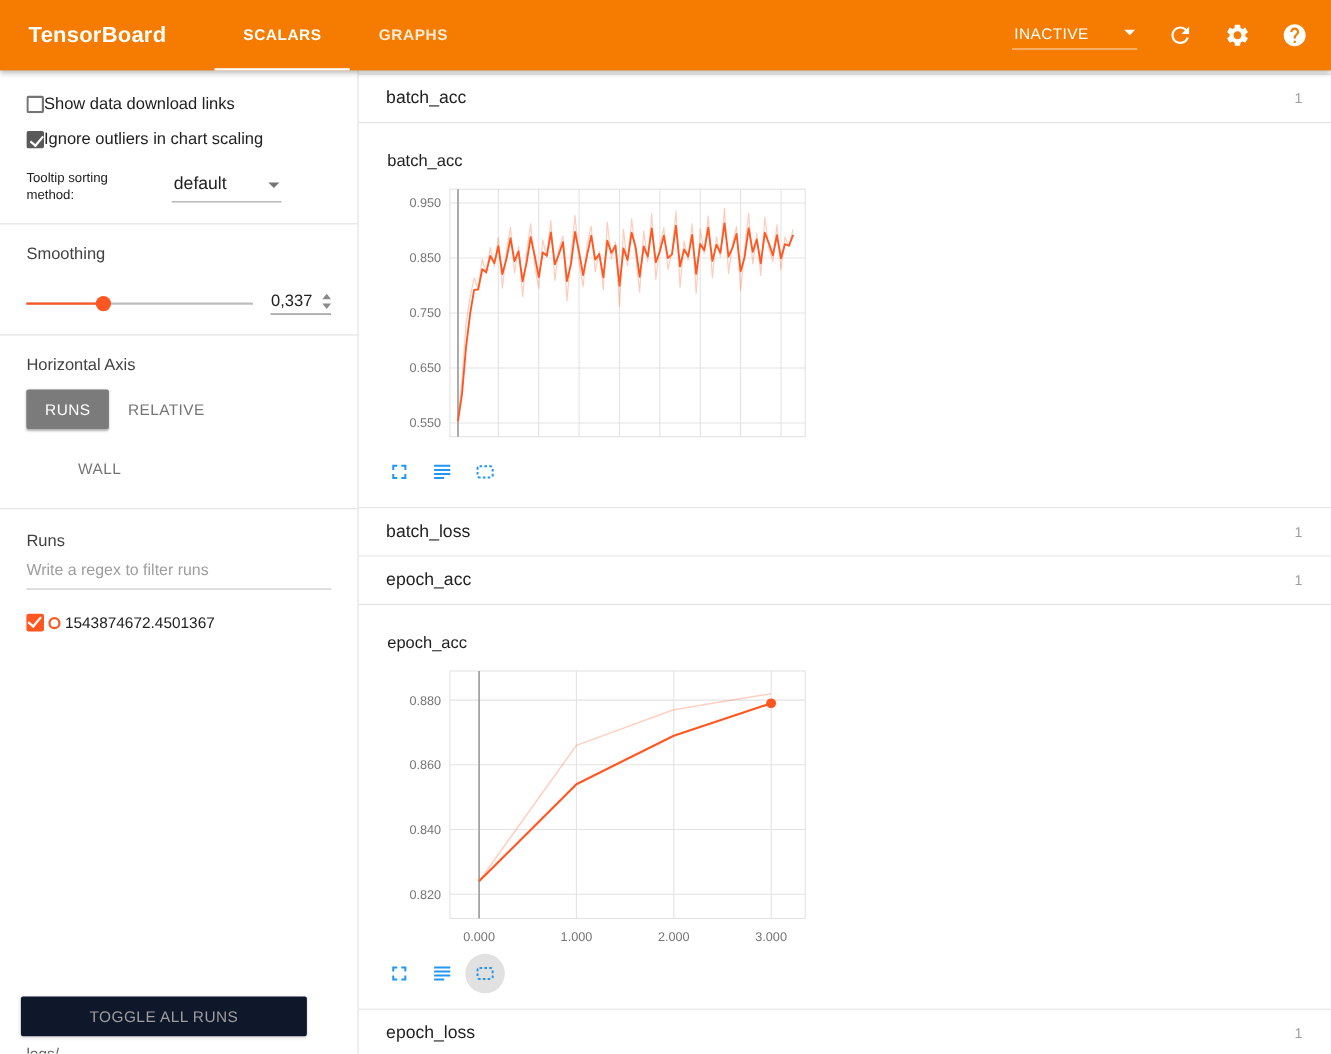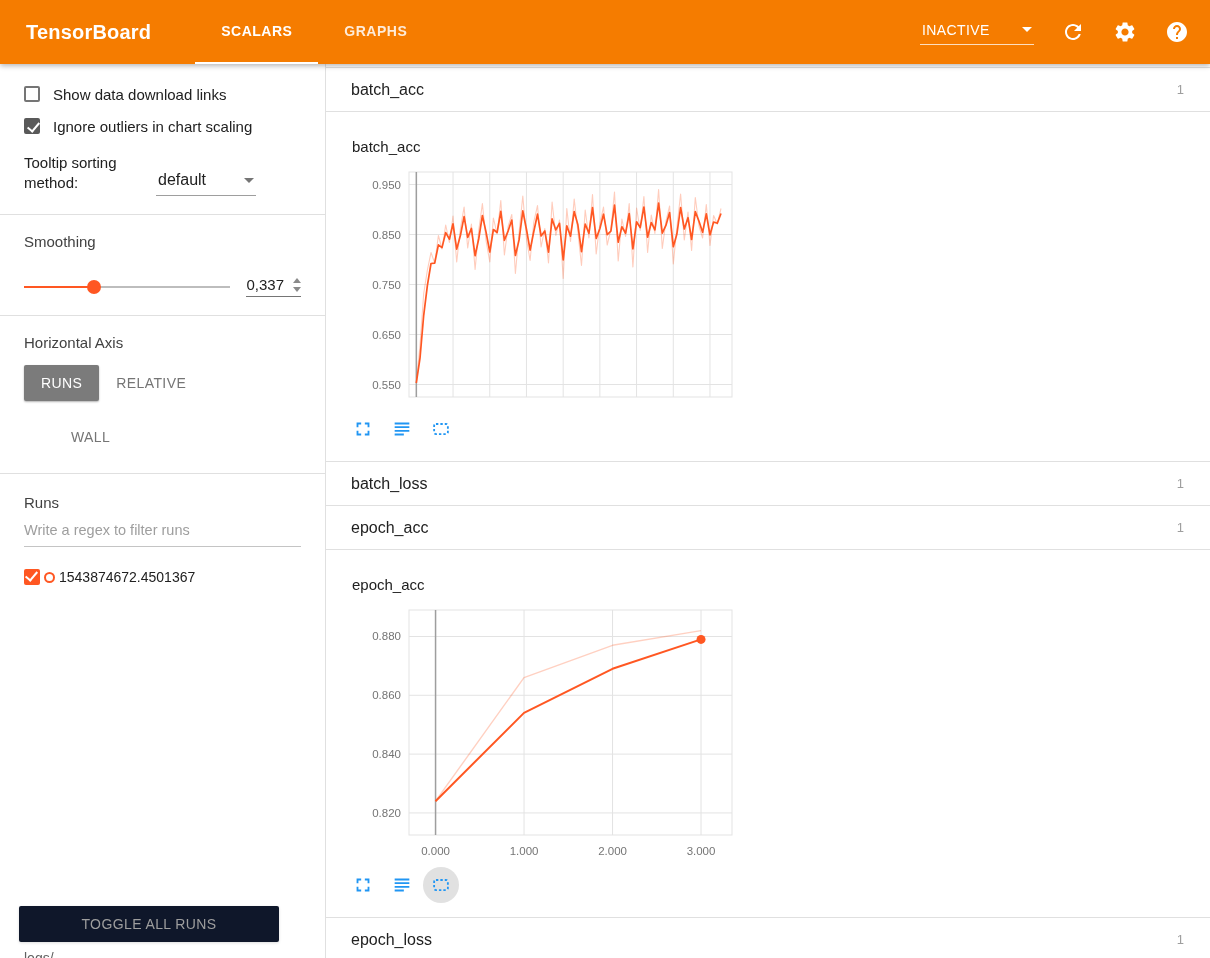--- a/index.html
+++ b/index.html
@@ -20,30 +20,30 @@
           letter-spacing:.4px;cursor:pointer}
   .caret{width:0;height:0;border-left:5px solid transparent;border-right:5px solid transparent;border-top:5px solid #fff}
   .hicon{width:26px;height:26px;display:flex;align-items:center;justify-content:center;cursor:pointer}
 
   
   .content{display:flex;height:894px}
   .sidebar{width:326px;border-right:1px solid #e0e0e0;padding:22px 24px 0;position:relative;overflow:hidden;flex-shrink:0}
   .main{flex:1;overflow:hidden;padding-top:3px;background:#fff}
 
   
-  .cb-row{display:flex;gap:13px;margin-bottom:15px;white-space:nowrap;overflow:hidden;cursor:pointer}
+  .cb-row{display:flex;align-items:center;margin-bottom:15px;white-space:nowrap;overflow:hidden;cursor:pointer}
   .cb{width:16px;height:16px;border:2px solid #757575;border-radius:2px;flex-shrink:0;position:relative;background:#fff}
   .cb.checked{background:#595959;border-color:#595959}
   .cb.checked::after{content:"";position:absolute;left:4px;top:0;width:5px;height:10px;border:solid #fff;
        border-width:0 2px 2px 0;transform:rotate(40deg)}
   .cb-label{font-size:15px}
   .tooltip-row{margin:18px 0 2px;display:flex;gap:16px}
-  .tooltip-label{width:116px;font-size:15px;line-height:1.35}
+  .tooltip-label{width:116px;font-size:12px;line-height:1.35}
   .dd{display:flex;align-items:center;justify-content:space-between;border-bottom:1px solid #9e9e9e;min-width:100px;
-      padding:2px 2px 6px;font-size:16px;align-self:flex-start;margin-top:16px;cursor:pointer}
+      padding:2px 2px 6px;font-size:16px;align-self:flex-start;margin-top:4px;cursor:pointer}
   .dd .caret{border-top-color:#757575}
   .divider{border-top:1px solid #e0e0e0;margin:18px -24px}
   .section-label{font-size:15px;color:#424242}
   .smooth-row{display:flex;align-items:center;margin-top:26px;gap:16px;margin-bottom:6px}
   .slider{flex:1;height:2px;background:#bdbdbd;position:relative;cursor:pointer}
   .slider-fill{position:absolute;left:0;top:0;height:2px}
   .knob{position:absolute;top:-6px;width:14px;height:14px;border-radius:50%;margin-left:-7px}
   .smooth-val{display:flex;align-items:flex-end;border-bottom:1px solid #757575;padding:0 0 3px;font-size:15px;cursor:text}
   .spin{display:flex;flex-direction:column;gap:4px;margin-left:9px;padding-bottom:1px}
   .spin .up{width:0;height:0;border-left:4px solid transparent;border-right:4px solid transparent;border-bottom:5px solid #8a8a8a}

